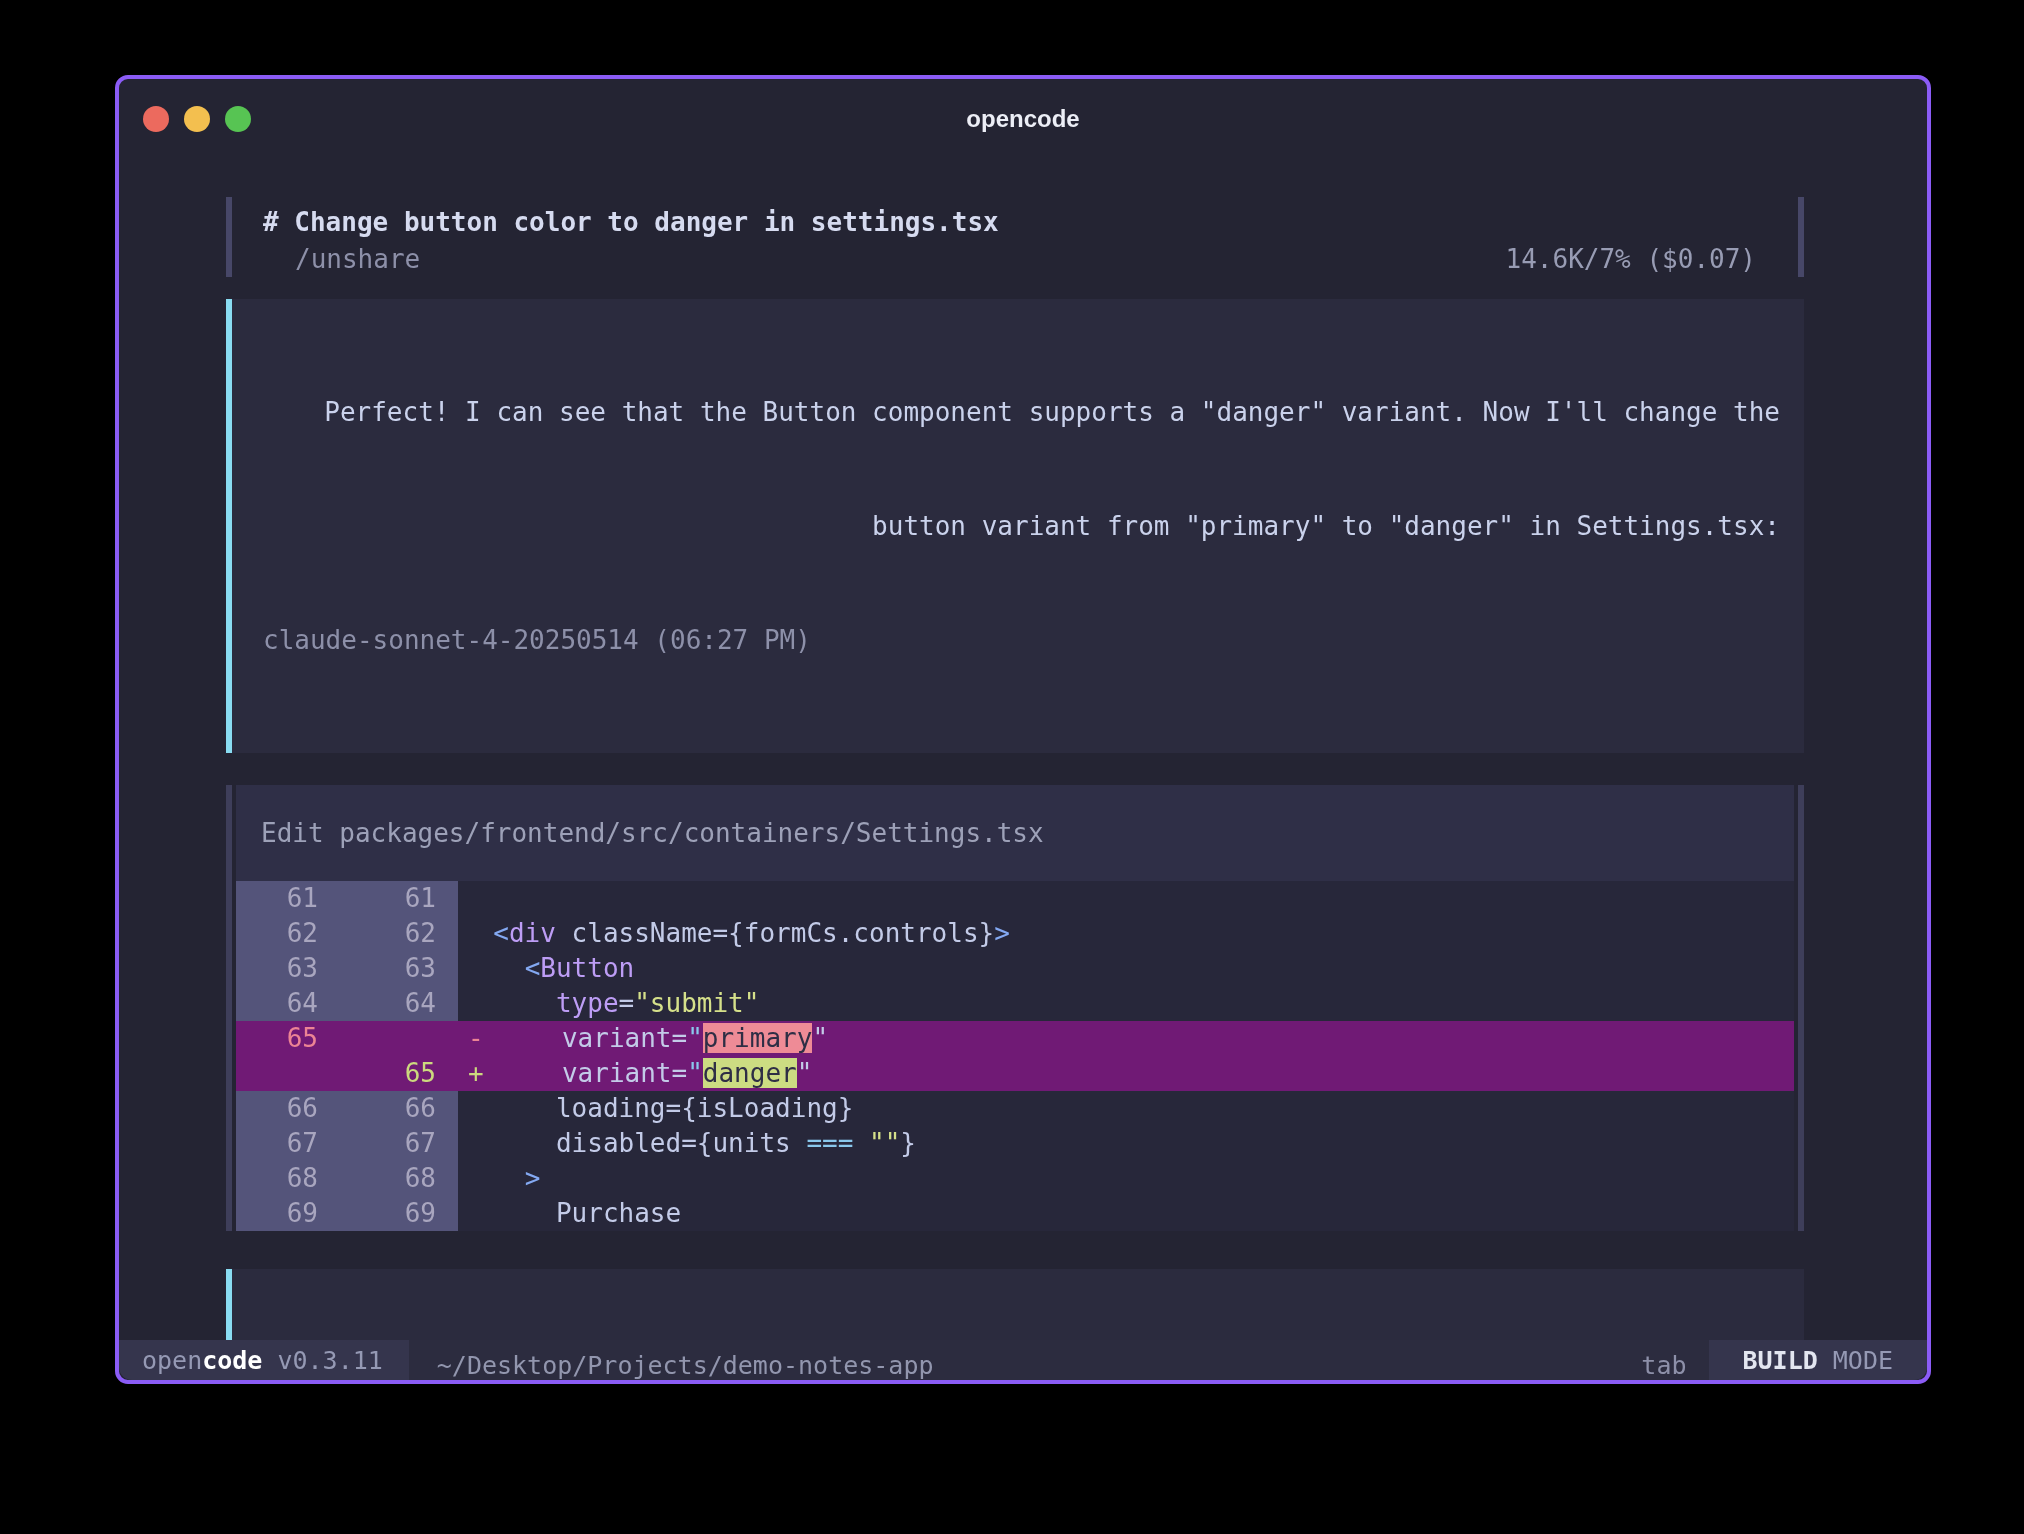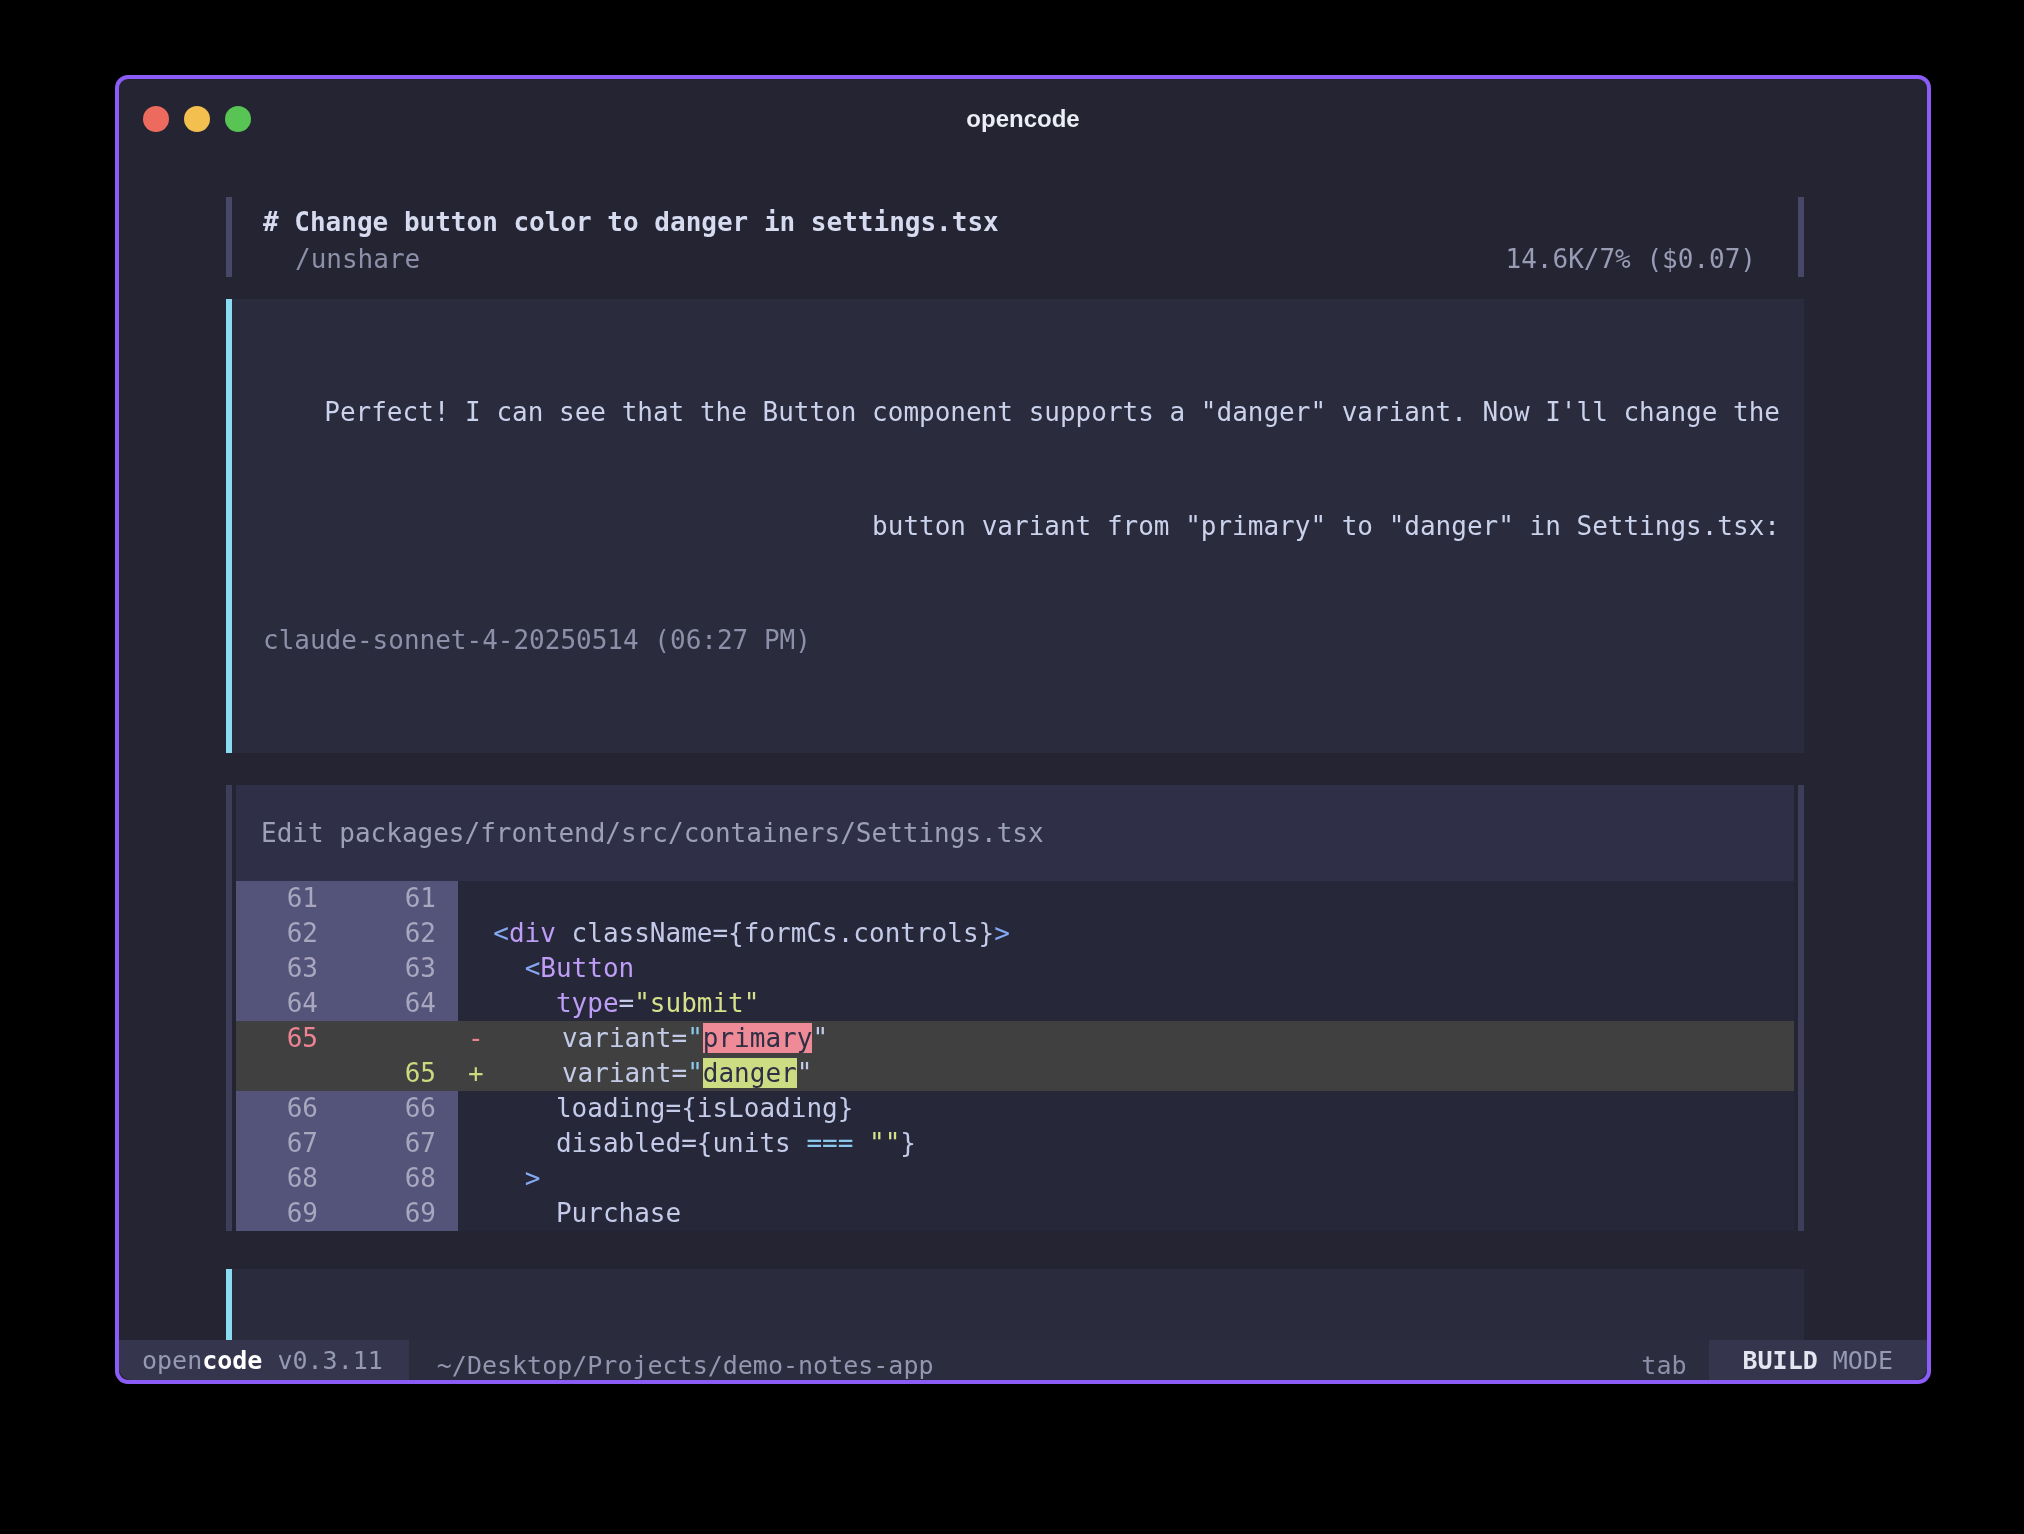--- a/index.html
+++ b/index.html
@@ -41,21 +41,21 @@
   .edit-block{position:relative;margin-top:32px;}
   .edit-block .vbar{background:#3e3e5a;}
   .edit-inner{margin:0 10px;}
   .edit-hd{height:96px;background:#2f2f47;display:flex;align-items:center;
            padding-left:25px;color:#9da1b8;white-space:pre;}
   .drow{display:flex;height:35px;line-height:35px;white-space:pre;}
   .drow .num{box-sizing:border-box;text-align:right;background:#54547a;color:#a9a6bf;}
   .drow .num.n1{width:112px;padding-right:30px;}
   .drow .num.n2{width:110px;padding-right:22px;}
   .drow .code{flex:1;background:#27273a;padding-left:4px;}
-  .drow.chg .num,.drow.chg .code{background:#404040;padding-left:10px;}
+  .drow.chg .num,.drow.chg .code{background:#701a75;padding-left:10px;}
   .drow .num.del{color:var(--c-removed_fg,#ec8494);}
   .drow .num.add{color:var(--c-added_fg,#ccd97e);}
   .tk.fg{color:#c3cbe8;}
   .tk.purple{color:var(--c-purple,#bd9df5);}
   .tk.blue{color:var(--c-blue,#84a9f2);}
   .tk.cyan{color:var(--c-cyan,#8ac8ec);}
   .tk.str{color:var(--c-string,#d5e08a);}
   .tk.sr{color:var(--c-removed_fg,#ec8494);}
   .tk.sg{color:var(--c-added_fg,#ccd97e);}
   .tk.hlr{background:var(--c-removed_bg,#ee8b96);color:#2e2e45;}

